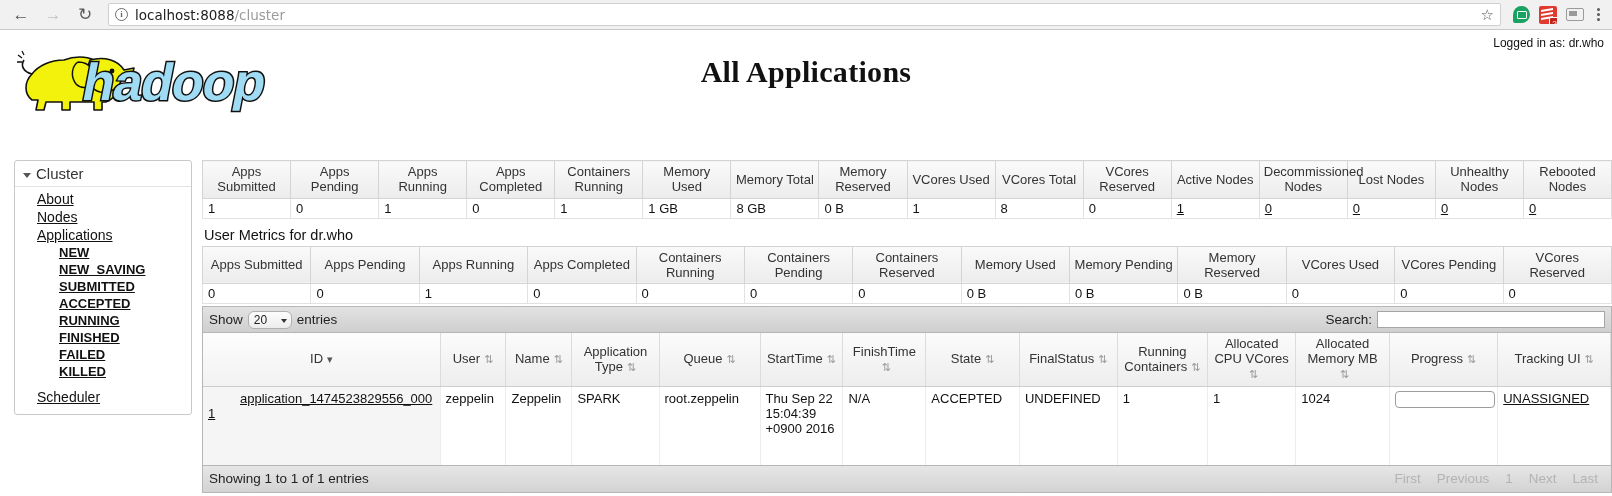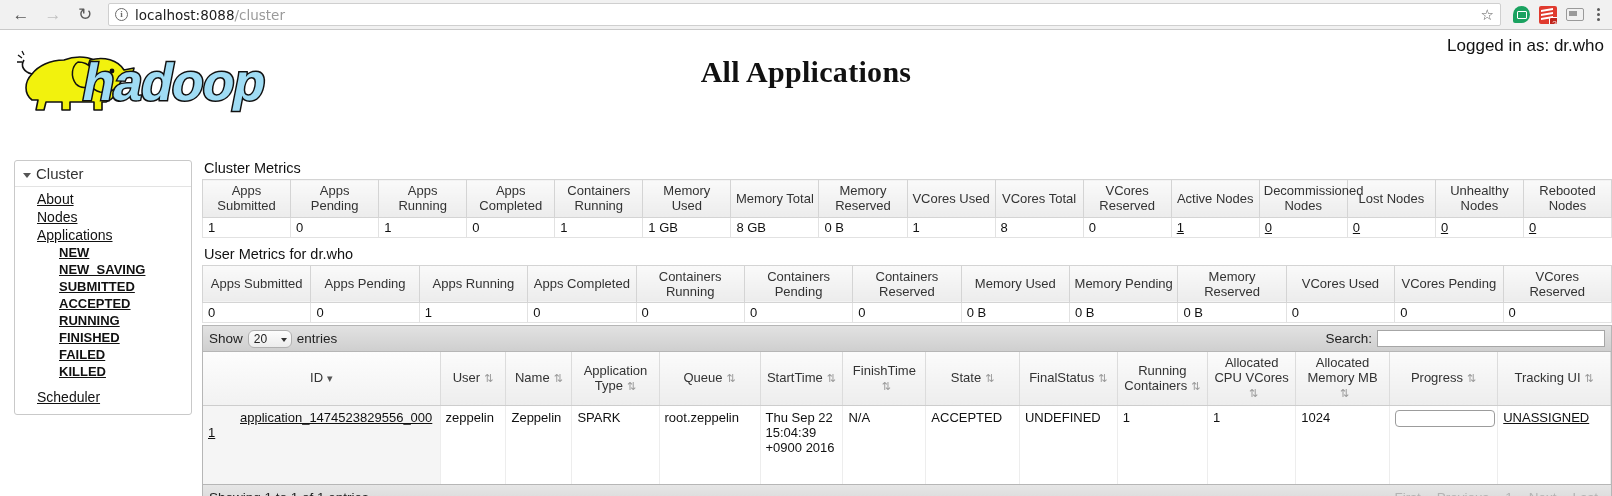--- a/index.html
+++ b/index.html
@@ -105,21 +105,21 @@
   .menu-dots {
     display:flex; flex-direction:column; gap:2px; padding: 0 4px;
   }
   .menu-dots i { width:3px; height:3px; background:#5a5a5a; border-radius:50%; display:block;}
 
   
   .page { position: relative; height: 466px; background:#fff; }
 
   .logged-in {
     position: absolute; right: 8px; top: 6px;
-    font-size: 17px; color: #111;
+    font-size: 12px; color: #111;
   }
   .logo-wrap {
     position: absolute; left: 14px; top: 8px;
     width: 300px; height: 80px;
   }
   .page-title {
     position: absolute; left: 0; right: 0; top: 25px;
     text-align: center;
     font-size: 30px;
     font-weight: bold;
@@ -391,21 +391,20 @@
         <a class="nav-link sub">FAILED</a>
         <a class="nav-link sub">KILLED</a>
         <div class="nav-gap"></div>
         <a class="nav-link">Scheduler</a>
       </div>
     </div>
   </div>
 
   <div class="main">
 
-    <div class="section-title">Cluster Metrics</div>
     <table class="metrics">
       <thead>
           <tr id="cm-head">
             <th>Apps Submitted</th>
             <th>Apps Pending</th>
             <th>Apps Running</th>
             <th>Apps Completed</th>
             <th>Containers Running</th>
             <th>Memory Used</th>
             <th>Memory Total</th>

